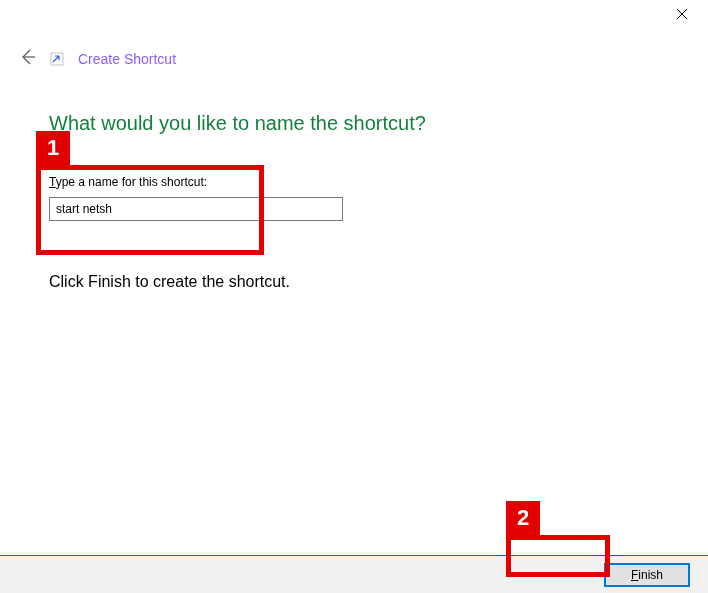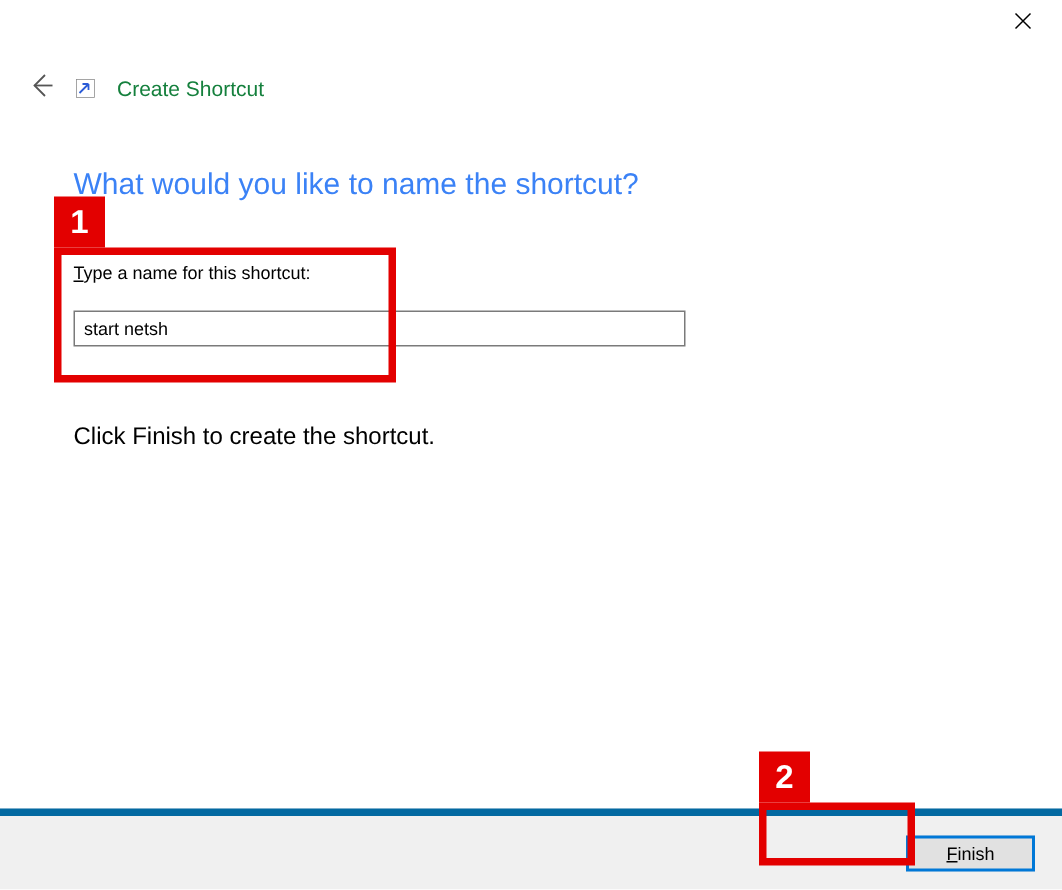--- a/index.html
+++ b/index.html
@@ -34,59 +34,59 @@
     }
     .back-arrow { cursor: pointer; color:#555; }
     .shortcut-glyph {
       width: 14px; height: 14px;
       display:inline-block;
       position: relative;
     }
     .shortcut-glyph svg { display:block; }
     .page-title {
       font-size: 14px;
-      color:#15803d;
+      color:#8b5cf6;
     }
     .content {
       position: absolute;
       top: 112px;
       left: 49px;
       right: 30px;
     }
     .heading {
-      color: #3b82f6;
+      color: #15803d;
       font-size: 20px;
       font-weight: 400;
       margin-bottom: 40px;
     }
     .field-label {
       font-size: 12px;
-      margin-bottom: 18px;
+      margin-bottom: 8px;
     }
     .field-label .ul { text-decoration: underline; }
     .name-input {
-      width: 408px;
+      width: 294px;
       height: 24px;
       padding: 2px 6px;
       font-family: inherit;
       font-size: 12px;
       border: 1px solid #7a7a7a;
       outline: none;
       background:#fff;
     }
     .hint {
       margin-top: 52px;
       font-size: 16px;
     }
     .footer {
       position: absolute;
       left: 0; right: 0; bottom: 0;
-      height: 54px;
+      height: 38px;
       background: #f0f0f0;
-      border-top: 5px solid #0369a1;
+      border-top: 1px solid #0369a1;
       display: flex;
       justify-content: flex-end;
       align-items: center;
       gap: 8px;
       padding-right: 18px;
     }
     .btn {
       width: 86px;
       height: 24px;
       font-family: inherit;

